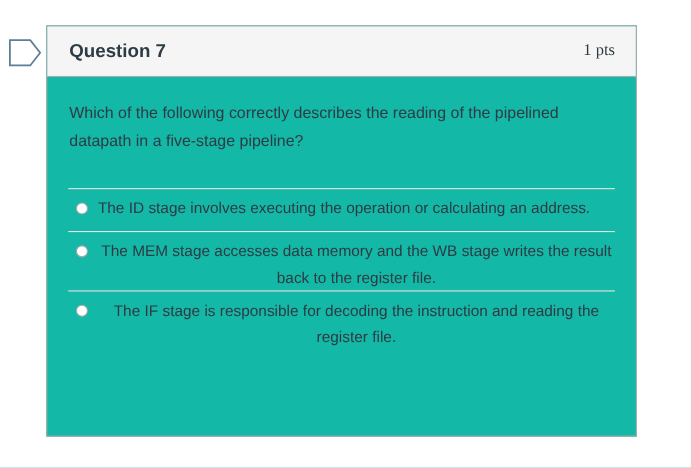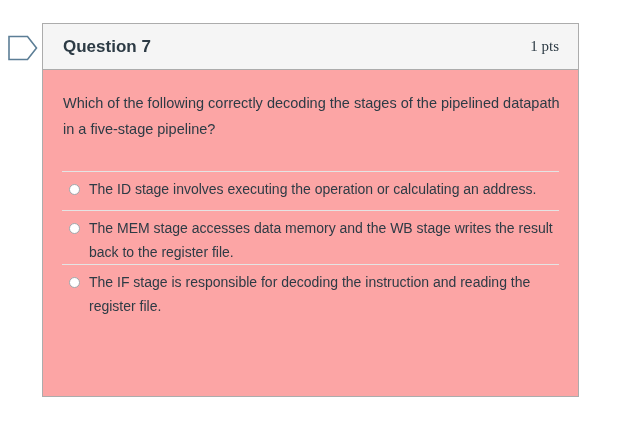--- a/index.html
+++ b/index.html
@@ -33,21 +33,21 @@
     stroke-linejoin: miter;
   }
 
   
   .card {
     position: absolute;
     left: 42px;
     top: 23px;
     width: 537px;
     height: 374px;
-    background: #fca5a5;
+    background: #14b8a6;
     border: 1px solid var(--card-border, #ACACAC);
   }
 
   .card-header {
     height: 46px;
     background: var(--header-background, #F5F5F5);
     border-bottom: 1px solid var(--card-border, #ACACAC);
     display: flex;
     align-items: center;
     justify-content: space-between;
@@ -77,20 +77,21 @@
 
   .options { margin-top: 29px; }
 
   .option {
     border-top: 1px solid var(--divider, #E4E4E4);
     padding: 5px 0 0 7px;
     min-height: 39px;
     display: flex;
     align-items: flex-start;
     cursor: pointer;
+    text-align: center;
   }
 
   .radio {
     width: 11px;
     height: 11px;
     border: 1px solid var(--radio-border, #A2A8AC);
     border-radius: 50%;
     margin: 7px 9px 0 0;
     flex: none;
     background: #FFFFFF;
@@ -114,21 +115,21 @@
 
 <div class="card">
 
   <div class="card-header">
     <span class="q-title">Question 7</span>
     <span class="q-pts">1 pts</span>
   </div>
 
   <div class="card-body">
 
-    <p class="q-text">Which of the following correctly decoding the stages of the pipelined datapath in a five-stage pipeline?</p>
+    <p class="q-text">Which of the following correctly describes the reading of the pipelined datapath in a five-stage pipeline?</p>
 
     <div class="options">
 
       <div class="option">
         <span class="radio" role="radio" aria-checked="false"></span>
         <span class="option-label">The ID stage involves executing the operation or calculating an address.</span>
       </div>
 
       <div class="option">
         <span class="radio" role="radio" aria-checked="false"></span>

